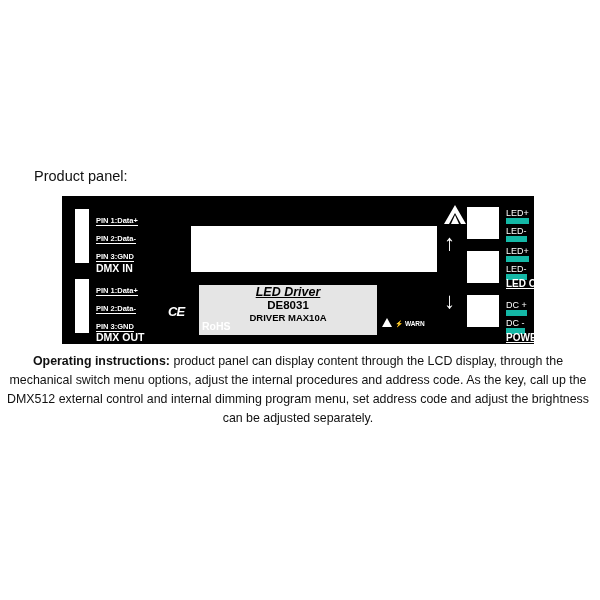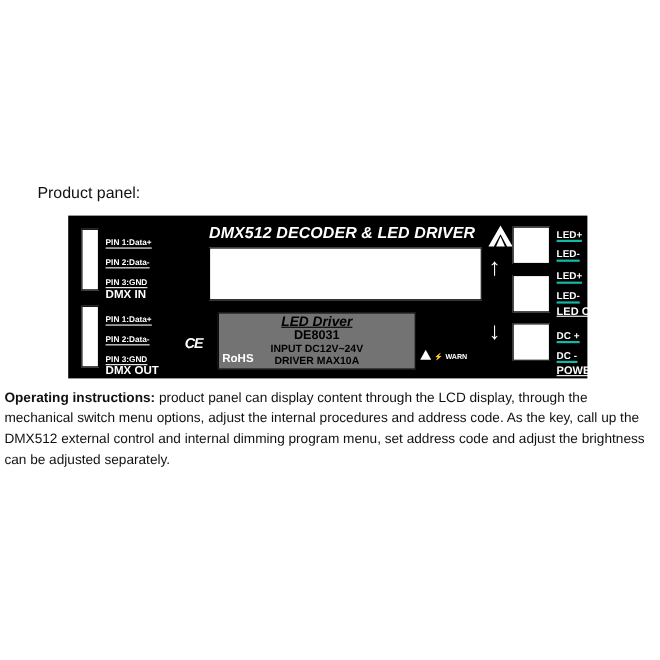--- a/index.html
+++ b/index.html
@@ -113,21 +113,21 @@
     box-sizing: border-box;
   }
 
   
   .plate {
     position: absolute;
     left: 136px;
     top: 88px;
     width: 180px;
     height: 52px;
-    background: #737373;
+    background: #e5e5e5;
     border: 1px solid #000;
     box-sizing: border-box;
     text-align: center;
     padding-top: 1px;
   }
   .plate-brand {
     font-size: 12.5px;
     font-weight: bold;
     font-style: italic;
     line-height: 13px;
@@ -244,23 +244,23 @@
     position: absolute;
     left: 444px;
     top: 8px;
     width: 26px;
     height: 136px;
   }
   .rlabel {
     position: absolute;
     color: #ffffff;
     font-size: 9px;
-    font-weight: bold;
-    white-space: nowrap;
-    border-bottom: 2px solid #14b8a6;
+    font-weight: normal;
+    white-space: nowrap;
+    border-bottom: 6px solid #14b8a6;
     line-height: 10px;
   }
   .rl1 { top: 4px; left: 0; }
   .rl2 { top: 22px; left: 0; }
   .rl3 { top: 42px; left: 0; }
   .rl4 { top: 60px; left: 0; }
   .rgroup {
     position: absolute;
     color: #ffffff;
     font-size: 10px;
@@ -275,21 +275,21 @@
 
   
   .instructions {
     position: absolute;
     left: 4px;
     top: 352px;
     width: 588px;
     font-size: 12.4px;
     line-height: 19px;
     color: #111;
-    text-align: left;
+    text-align: center;
   }
   .instructions b { font-weight: bold; }
 </style>
 </head>
 <body>
 
 <div class="page">
 
   <div class="product-panel-label">Product panel:</div>
 
@@ -303,35 +303,33 @@
       <div class="pin-label pin-l2">PIN 2:Data-</div>
       <div class="pin-label pin-l3">PIN 3:GND</div>
       <div class="group-label dmx-in">DMX IN</div>
 
       <div class="pin-label pin-l4">PIN 1:Data+</div>
       <div class="pin-label pin-l5">PIN 2:Data-</div>
       <div class="pin-label pin-l6">PIN 3:GND</div>
       <div class="group-label dmx-out">DMX OUT</div>
     </div>
 
-    <div class="device-title">DMX512 DECODER &amp; LED DRIVER</div>
 
     <div class="logo-arrow">
       <svg width="26" height="22" viewBox="0 0 26 22">
         <polygon points="13,1 24,20 19,20 13,9 7,20 2,20" fill="#ffffff"></polygon>
         <polygon points="13,11 17,20 9,20" fill="#ffffff"></polygon>
       </svg>
     </div>
 
     <div class="lcd"></div>
 
     <div class="plate">
       <div class="plate-brand">LED Driver</div>
       <div class="plate-model">DE8031</div>
-      <div class="plate-input">INPUT DC12V~24V</div>
       <div class="plate-output">DRIVER MAX10A</div>
     </div>
 
     <div class="ce-mark">CE</div>
     <div class="rohs-mark">RoHS</div>
 
     <div class="warn-tri"></div>
     <div class="small-mark">⚡ WARN</div>
 
     <div class="switch-col">

